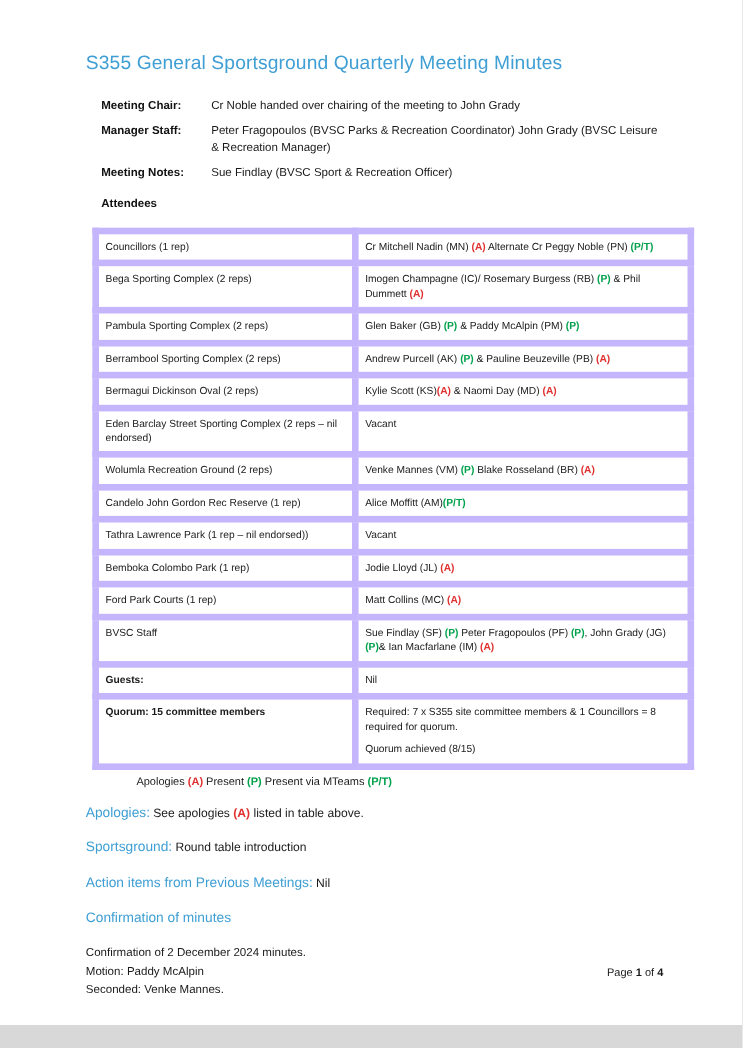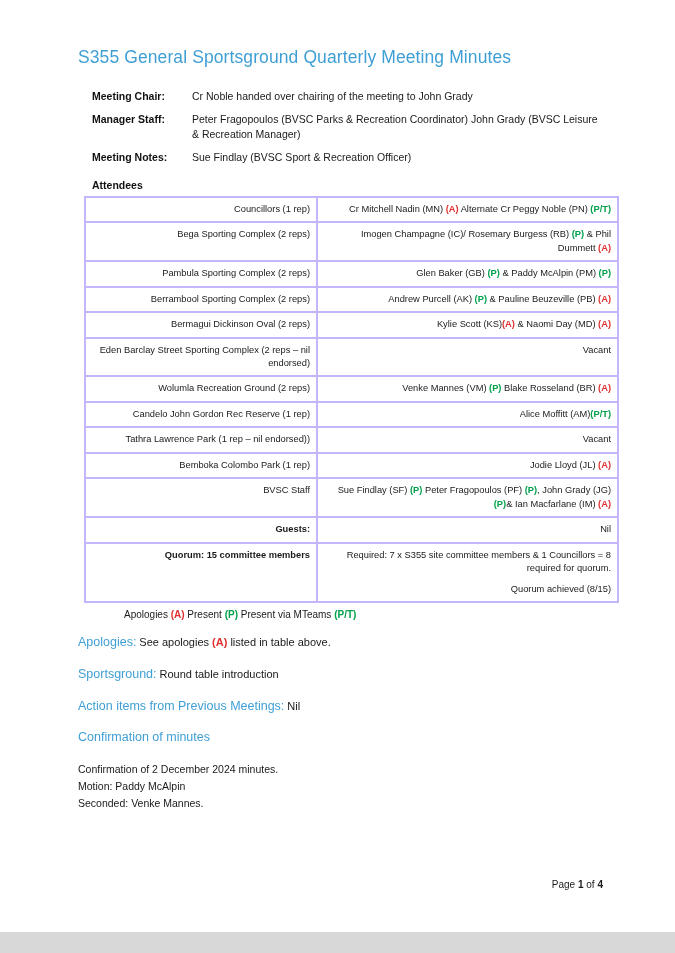--- a/index.html
+++ b/index.html
@@ -56,37 +56,36 @@
   }
   .meta-value {
     flex: 1;
     color: #1a1a1a;
   }
   .attendees-head {
     font-weight: bold;
     font-size: 10.5px;
     margin-top: 14px;
     margin-left: 14px;
-    margin-bottom: 5px;
+    margin-bottom: 16px;
     color: #111;
   }
   table.attendees {
     border-collapse: collapse;
     width: 505px;
     margin-left: 6px;
     table-layout: fixed;
   }
   table.attendees td {
-    border: 2px solid #c4b5fd;
+    border: 6px solid #c4b5fd;
     padding: 5px 6px 5px 6px;
     font-size: 9.3px;
     line-height: 1.45;
     vertical-align: top;
     color: #1a1a1a;
-    text-align: right;
   }
   td.col-left { width: 218px; }
   td.col-right { width: 287px; }
   .bold { font-weight: bold; }
   .p { color: #00a14b; font-weight: bold; }
   .a { color: #e03030; font-weight: bold; }
   .pt { color: #00a14b; font-weight: bold; }
   .legend {
     font-size: 10px;
     margin-top: 6px;
@@ -190,20 +189,24 @@
       </tr>
       <tr>
         <td class="col-left">Tathra Lawrence Park (1 rep – nil endorsed))</td>
         <td class="col-right">Vacant</td>
       </tr>
       <tr>
         <td class="col-left">Bemboka Colombo Park (1 rep)</td>
         <td class="col-right">Jodie Lloyd (JL) <span class="a">(A)</span></td>
       </tr>
       <tr>
+        <td class="col-left">Ford Park Courts (1 rep)</td>
+        <td class="col-right">Matt Collins (MC) <span class="a">(A)</span></td>
+      </tr>
+      <tr>
         <td class="col-left">BVSC Staff</td>
         <td class="col-right">Sue Findlay (SF) <span class="p">(P)</span> Peter Fragopoulos (PF) <span class="p">(P)</span>, John Grady (JG) <span class="p">(P)</span>&amp; Ian Macfarlane (IM) <span class="a">(A)</span></td>
       </tr>
       <tr>
         <td class="col-left bold">Guests:</td>
         <td class="col-right">Nil</td>
       </tr>
       <tr>
         <td class="col-left bold">Quorum: 15 committee members</td>
         <td class="col-right">

